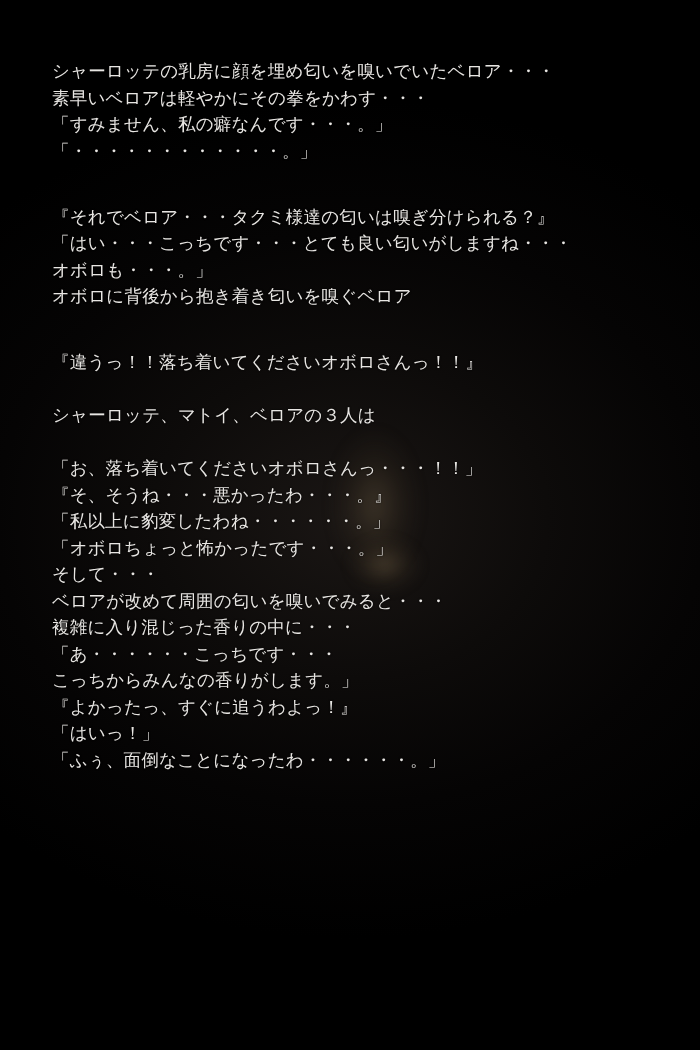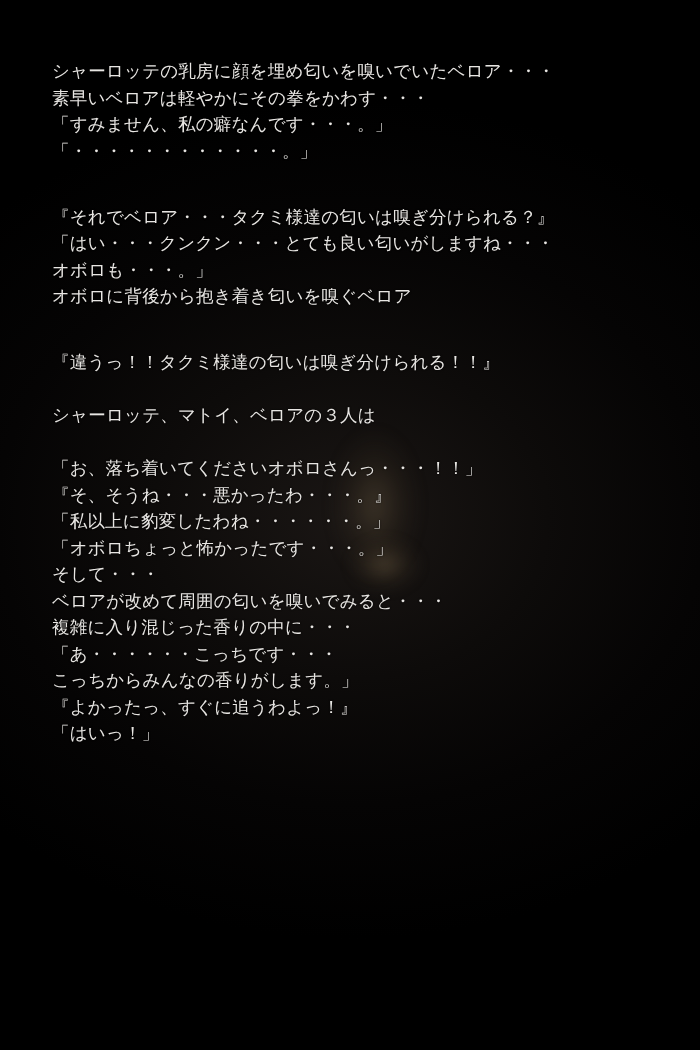--- a/index.html
+++ b/index.html
@@ -71,30 +71,30 @@
       <div class="line">素早いベロアは軽やかにその拳をかわす・・・</div>
       <div class="line">「すみません、私の癖なんです・・・。」</div>
       <div class="line">「・・・・・・・・・・・・。」</div>
     </div>
 
     <div class="spacer-lg"></div>
     <div class="spacer-sm"></div>
 
     <div class="para">
       <div class="line">『それでベロア・・・タクミ様達の匂いは嗅ぎ分けられる？』</div>
-      <div class="line">「はい・・・クンクン・・・とても良い匂いがしますね・・・</div>
+      <div class="line">「はい・・・こっちです・・・とても良い匂いがしますね・・・</div>
       <div class="line">オボロも・・・。」</div>
       <div class="line">オボロに背後から抱き着き匂いを嗅ぐベロア</div>
     </div>
 
     <div class="spacer-lg"></div>
     <div class="spacer-sm"></div>
 
     <div class="para">
-      <div class="line">『違うっ！！タクミ様達の匂いは嗅ぎ分けられる！！』</div>
+      <div class="line">『違うっ！！落ち着いてくださいオボロさんっ！！』</div>
     </div>
 
     <div class="spacer-lg"></div>
 
     <div class="para">
       <div class="line">シャーロッテ、マトイ、ベロアの３人は</div>
     </div>
 
     <div class="spacer-lg"></div>
 
@@ -103,16 +103,17 @@
       <div class="line">『そ、そうね・・・悪かったわ・・・。』</div>
       <div class="line">「私以上に豹変したわね・・・・・・。」</div>
       <div class="line">「オボロちょっと怖かったです・・・。」</div>
       <div class="line">そして・・・</div>
       <div class="line">ベロアが改めて周囲の匂いを嗅いでみると・・・</div>
       <div class="line">複雑に入り混じった香りの中に・・・</div>
       <div class="line">「あ・・・・・・こっちです・・・</div>
       <div class="line">こっちからみんなの香りがします。」</div>
       <div class="line">『よかったっ、すぐに追うわよっ！』</div>
       <div class="line">「はいっ！」</div>
+      <div class="line">「ふぅ、面倒なことになったわ・・・・・・。」</div>
     </div>
 
   </div>
 </div>
 
 </body></html>

